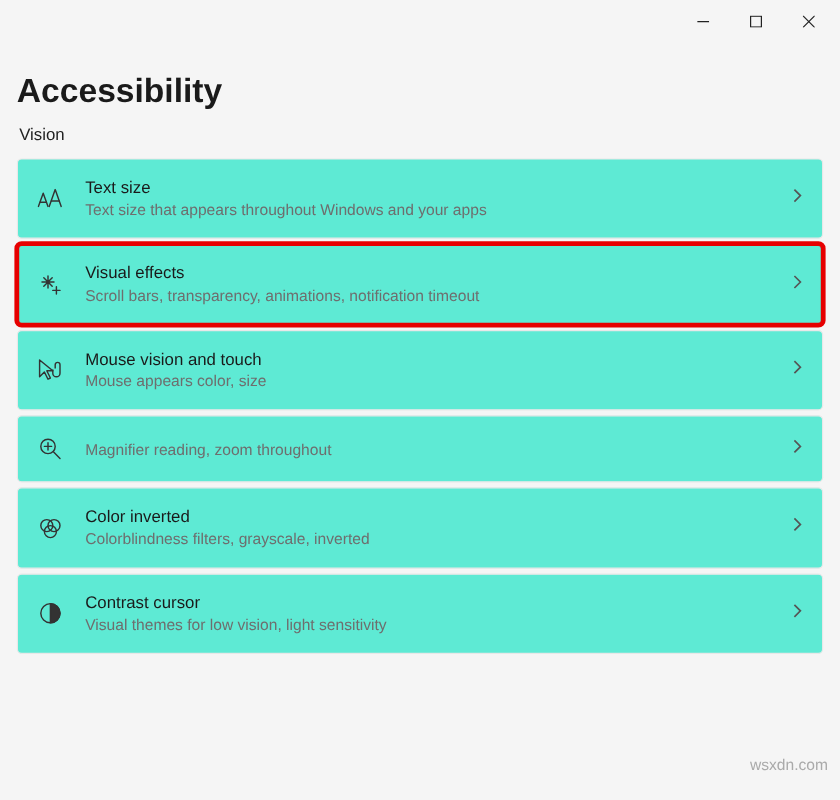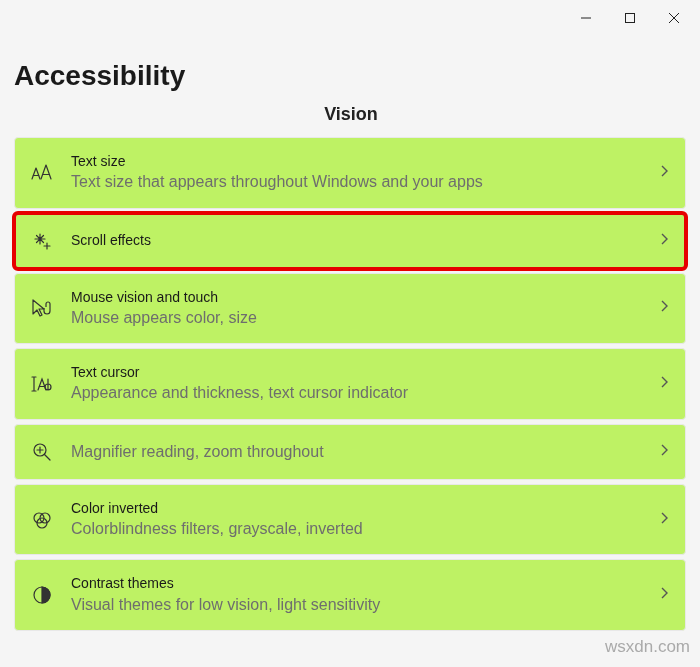--- a/index.html
+++ b/index.html
@@ -29,29 +29,28 @@
     .page {
       padding: 0 14px;
     }
     .page-title {
       font-size: 28px;
       font-weight: 600;
       color: #1a1a1a;
       margin: 24px 0 12px 0;
     }
     .section-label {
-      font-size: 18px;
-      font-weight: 700;
+      font-size: 14px;
+      font-weight: 400;
       color: #222;
       margin-bottom: 12px;
       margin-left: 2px;
-      text-align: center;
     }
     .item {
-      background: #bef264;
+      background: #5eead4;
       border: 1px solid #e8e8e8;
       border-radius: 4px;
       padding: 14px 16px 14px 14px;
       margin-bottom: 4px;
       display: flex;
       align-items: center;
       cursor: pointer;
       position: relative;
     }
     .item.highlight {
@@ -72,35 +71,35 @@
     .item-text {
       flex: 1;
       min-width: 0;
     }
     .item-title {
       font-size: 14px;
       color: #1a1a1a;
       line-height: 1.3;
     }
     .item-sub {
-      font-size: 16px;
+      font-size: 13px;
       color: #6e6e6e;
       line-height: 1.4;
       margin-top: 1px;
     }
     .item-chevron {
       color: #555;
       flex-shrink: 0;
       margin-left: 8px;
     }
     .watermark {
       position: absolute;
-      bottom: 10px;
+      bottom: 22px;
       right: 10px;
-      font-size: 17px;
+      font-size: 13px;
       color: #aaa;
     }
   </style>
 </head>
 <body>
 
 <div class="title-bar">
   <div class="win-btn">
     <svg width="10" height="10" viewBox="0 0 10 10">
         <line x1="0" y1="5" x2="10" y2="5" stroke="currentColor" stroke-width="1"></line>
@@ -144,21 +143,22 @@
   </div>
 
   <div class="item highlight">
     <div class="item-icon">
       <svg width="20" height="20" viewBox="0 0 20 20" fill="none" stroke="currentColor" stroke-width="1.2" stroke-linecap="round">
         <path d="M8 3 L8 13 M3 8 L13 8 M4.5 4.5 L11.5 11.5 M11.5 4.5 L4.5 11.5"></path>
         <path d="M15 12 L15 18 M12 15 L18 15"></path>
       </svg>
     </div>
     <div class="item-text">
-      <div class="item-title">Scroll effects</div>
+      <div class="item-title">Visual effects</div>
+      <div class="item-sub">Scroll bars, transparency, animations, notification timeout</div>
     </div>
     <div class="item-chevron">
       <svg width="10" height="14" viewBox="0 0 10 14" fill="none" stroke="currentColor" stroke-width="1.4">
           <path d="M3 2 L8 7 L3 12"></path>
         </svg>
     </div>
   </div>
 
   <div class="item">
     <div class="item-icon">
@@ -171,39 +171,20 @@
       <div class="item-title">Mouse vision and touch</div>
       <div class="item-sub">Mouse appears color, size</div>
     </div>
     <div class="item-chevron">
       <svg width="10" height="14" viewBox="0 0 10 14" fill="none" stroke="currentColor" stroke-width="1.4">
           <path d="M3 2 L8 7 L3 12"></path>
         </svg>
     </div>
   </div>
 
-  <div class="item">
-    <div class="item-icon">
-      <svg width="22" height="18" viewBox="0 0 22 18" fill="none" stroke="currentColor" stroke-width="1.2" stroke-linecap="round">
-        <path d="M3 2 L3 16 M1 2 L5 2 M1 16 L5 16"></path>
-        <path d="M7 15 L11 4 L15 15"></path>
-          <path d="M8.5 11.5 H13.5"></path>
-        <path d="M17 4 L17 15 M17 9 A3 3 0 0 1 17 15 A3 3 0 0 1 17 9"></path>
-      </svg>
-    </div>
-    <div class="item-text">
-      <div class="item-title">Text cursor</div>
-      <div class="item-sub">Appearance and thickness, text cursor indicator</div>
-    </div>
-    <div class="item-chevron">
-      <svg width="10" height="14" viewBox="0 0 10 14" fill="none" stroke="currentColor" stroke-width="1.4">
-          <path d="M3 2 L8 7 L3 12"></path>
-        </svg>
-    </div>
-  </div>
 
   <div class="item">
     <div class="item-icon">
       <svg width="20" height="20" viewBox="0 0 20 20" fill="none" stroke="currentColor" stroke-width="1.2" stroke-linecap="round">
         <circle cx="8" cy="8" r="6"></circle>
         <path d="M12.5 12.5 L18 18"></path>
         <path d="M5 8 H11 M8 5 V11"></path>
       </svg>
     </div>
     <div class="item-text">
@@ -236,21 +217,21 @@
   </div>
 
   <div class="item">
     <div class="item-icon">
       <svg width="20" height="20" viewBox="0 0 20 20" stroke="currentColor" stroke-width="1.2">
         <circle cx="10" cy="10" r="8" fill="none"></circle>
         <path d="M10 2 A8 8 0 0 1 10 18 Z" fill="currentColor"></path>
       </svg>
     </div>
     <div class="item-text">
-      <div class="item-title">Contrast themes</div>
+      <div class="item-title">Contrast cursor</div>
       <div class="item-sub">Visual themes for low vision, light sensitivity</div>
     </div>
     <div class="item-chevron">
       <svg width="10" height="14" viewBox="0 0 10 14" fill="none" stroke="currentColor" stroke-width="1.4">
           <path d="M3 2 L8 7 L3 12"></path>
         </svg>
     </div>
   </div>
 
 </div>

